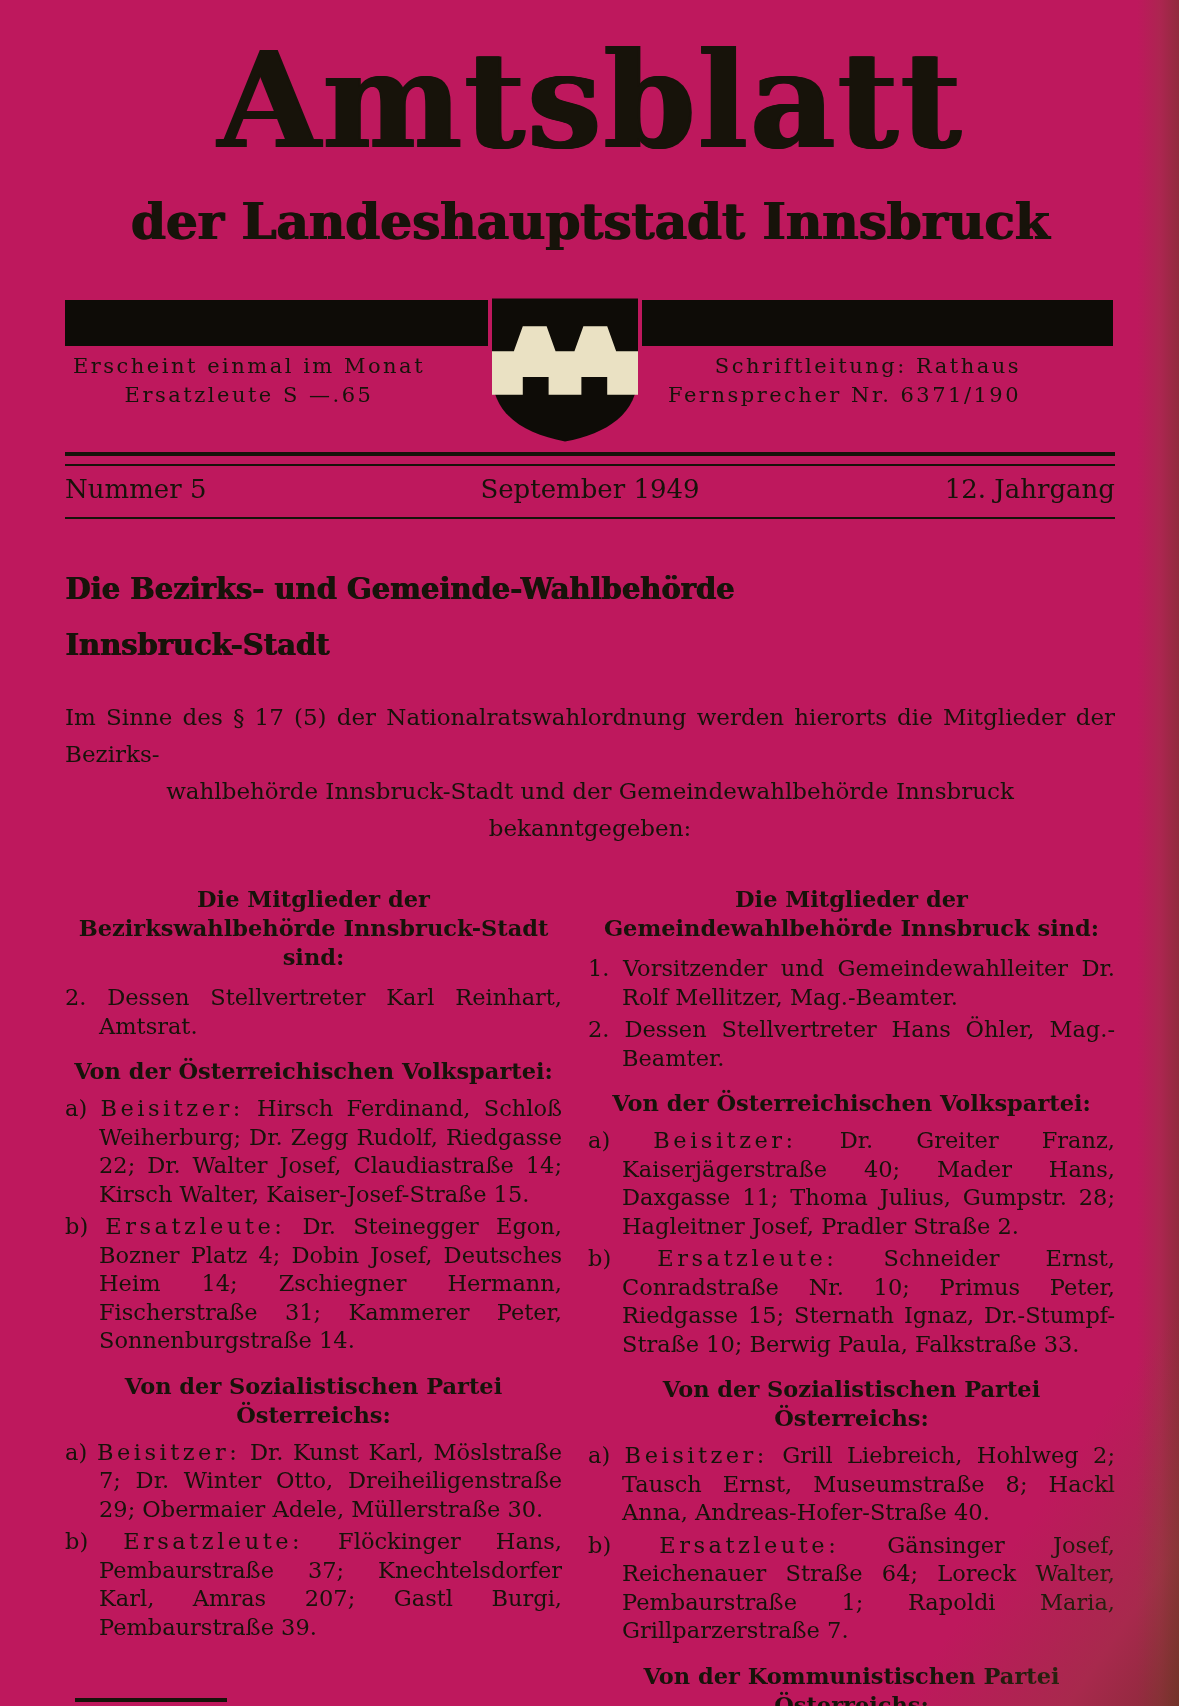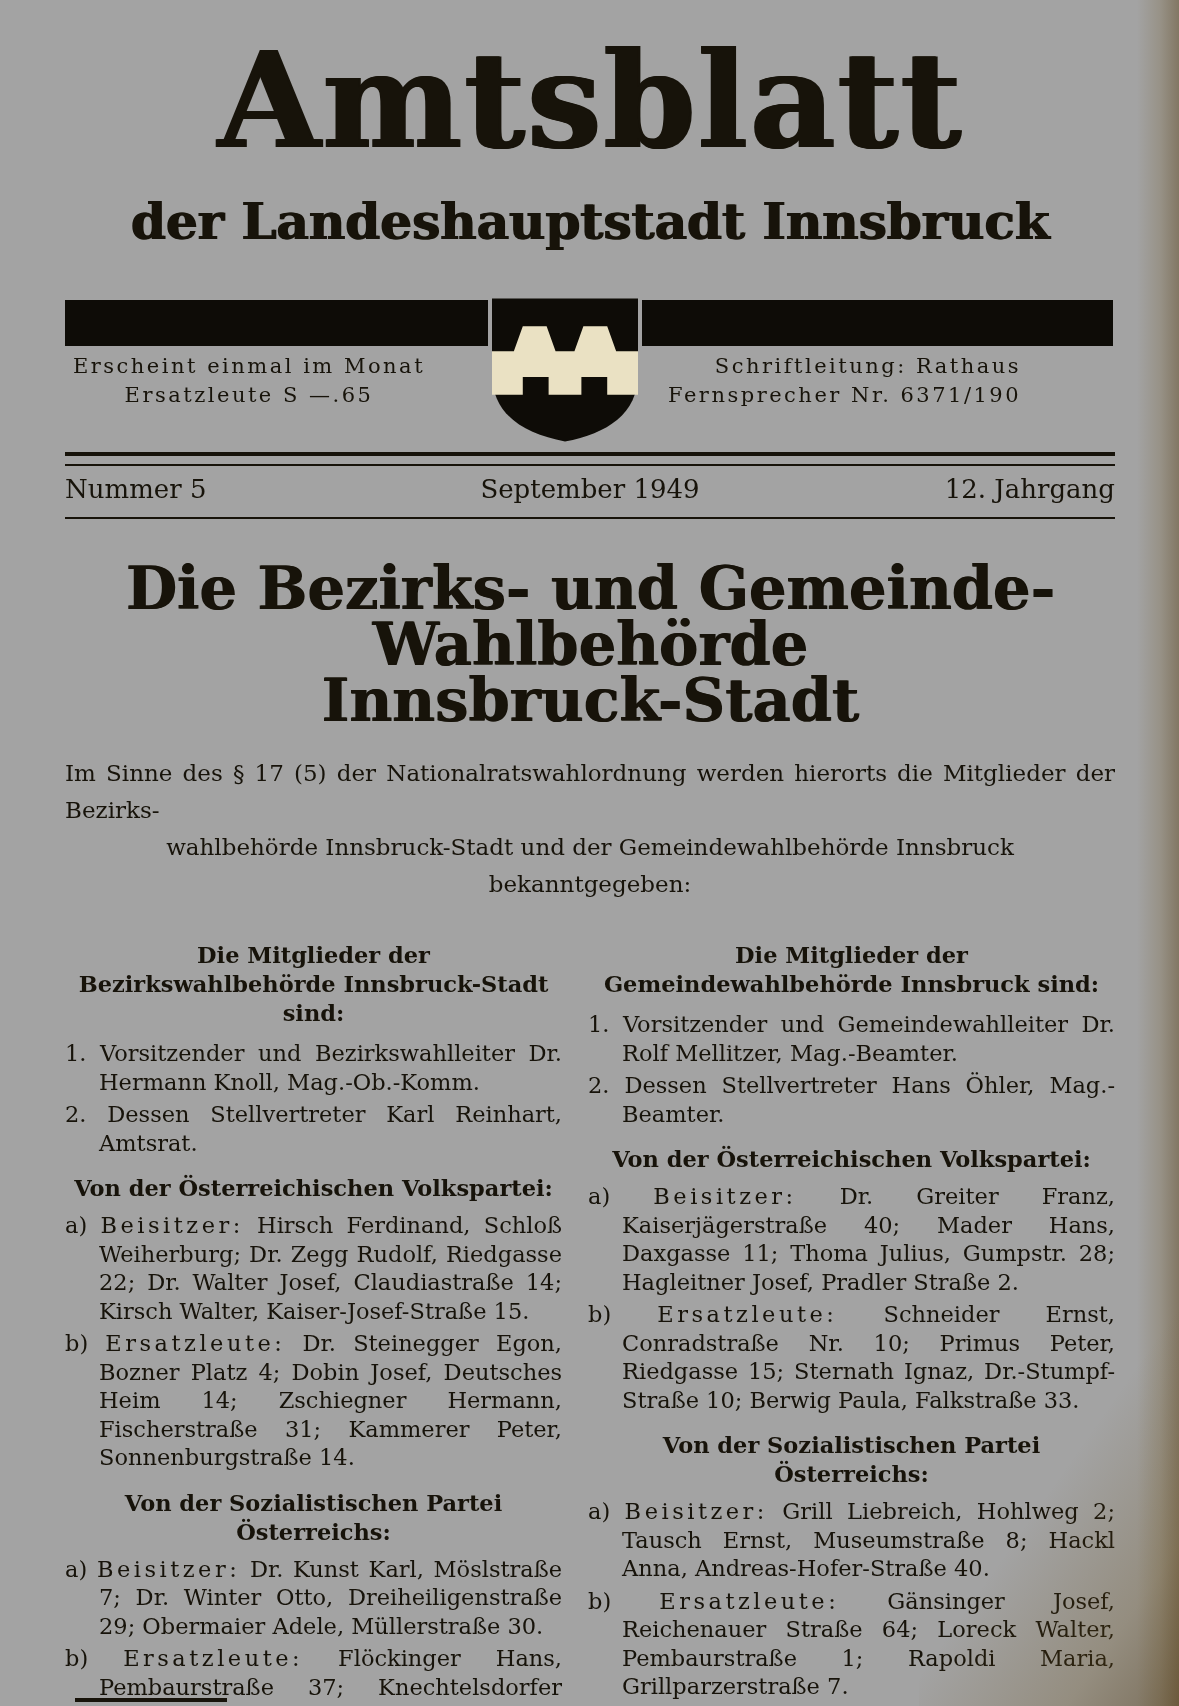--- a/index.html
+++ b/index.html
@@ -1,19 +1,19 @@
 <!DOCTYPE html>
 <html><head>
 <meta charset="utf-8">
 <style>
   html,body{margin:0;padding:0;}
   .page{
     position:relative;
     width:1179px;height:1706px;
-    background:#a3a3a3;
+    background:#be185d;
     color:#17130a;
     font-family:"DejaVu Serif", serif;
     overflow:hidden;
   }
   
   .masthead-title{
     position:absolute;top:28px;left:0;width:100%;
     text-align:center;
     font-size:132px;line-height:1.1;font-weight:bold;
     letter-spacing:2px;
@@ -39,21 +39,21 @@
   
   .content{position:absolute;top:452px;left:65px;width:1050px;}
   .rule-double{height:8px;border-top:4px solid #17130a;border-bottom:2px solid #17130a;}
   .issue-row{
     display:grid;grid-template-columns:1fr auto 1fr;
     margin-top:8px;font-size:26px;line-height:30px;
   }
   .issue-center{text-align:center;}
   .issue-right{text-align:right;}
   .rule-thin{border-top:2px solid #17130a;margin-top:13px;}
-  .article-title{margin:42px 0 0 0;text-align:center;font-size:59px;line-height:56px;font-weight:bold;}
+  .article-title{margin:42px 0 0 0;text-align:left;font-size:29px;line-height:56px;font-weight:bold;}
   .article-title .t-line{text-shadow:1px 0 0 currentColor;}
   .intro{margin-top:26px;font-size:23px;line-height:37px;}
   .intro-l1{text-align:justify;text-align-last:justify;}
   .intro-l2{text-align:center;}
   .columns{
     display:grid;grid-template-columns:497px 1fr;column-gap:26px;
     margin-top:38px;
     font-size:22.5px;line-height:28.5px;
   }
   .col-heading{
@@ -128,30 +128,29 @@
     <div class="intro">
       <div class="intro-l1">Im Sinne des § 17 (5) der Nationalratswahlordnung werden hierorts die Mitglieder der Bezirks-</div>
       <div class="intro-l2">wahlbehörde Innsbruck-Stadt und der Gemeindewahlbehörde Innsbruck bekanntgegeben:</div>
     </div>
 
     <div class="columns">
 
       <section class="col">
         <h3 class="col-heading">Die Mitglieder der Bezirkswahlbehörde Innsbruck-Stadt sind:</h3>
 
-        <p class="li"><span>1.</span> <span>Vorsitzender und Bezirkswahlleiter Dr. Hermann Knoll, Mag.-Ob.-Komm.</span></p>
         <p class="li"><span>2.</span> <span>Dessen Stellvertreter Karl Reinhart, Amtsrat.</span></p>
 
         <h4 class="party-heading">Von der Österreichischen Volkspartei:</h4>
         <p class="li"><span>a)</span> <span class="sperr">Beisitzer:</span> <span>Hirsch Ferdinand, Schloß Weiherburg; Dr. Zegg Rudolf, Riedgasse 22; Dr. Walter Josef, Claudiastraße 14; Kirsch Walter, Kaiser-Josef-Straße 15.</span></p>
         <p class="li"><span>b)</span> <span class="sperr">Ersatzleute:</span> <span>Dr. Steinegger Egon, Bozner Platz 4; Dobin Josef, Deutsches Heim 14; Zschiegner Hermann, Fischerstraße 31; Kammerer Peter, Sonnenburgstraße 14.</span></p>
 
         <h4 class="party-heading">Von der Sozialistischen Partei Österreichs:</h4>
         <p class="li"><span>a)</span> <span class="sperr">Beisitzer:</span> <span>Dr. Kunst Karl, Möslstraße 7; Dr. Winter Otto, Dreiheiligenstraße 29; Obermaier Adele, Müllerstraße 30.</span></p>
-        <p class="li"><span>b)</span> <span class="sperr">Ersatzleute:</span> <span>Flöckinger Hans, Pembaurstraße 37; Knechtelsdorfer Karl, Amras 214; Gastl Burgi, Pembaurstraße 39.</span></p>
+        <p class="li"><span>b)</span> <span class="sperr">Ersatzleute:</span> <span>Flöckinger Hans, Pembaurstraße 37; Knechtelsdorfer Karl, Amras 207; Gastl Burgi, Pembaurstraße 39.</span></p>
 
       </section>
 
       <section class="col">
         <h3 class="col-heading">Die Mitglieder der Gemeindewahlbehörde Innsbruck sind:</h3>
 
         <p class="li"><span>1.</span> <span>Vorsitzender und Gemeindewahlleiter Dr. Rolf Mellitzer, Mag.-Beamter.</span></p>
         <p class="li"><span>2.</span> <span>Dessen Stellvertreter Hans Öhler, Mag.-Beamter.</span></p>
 
         <h4 class="party-heading">Von der Österreichischen Volkspartei:</h4>

